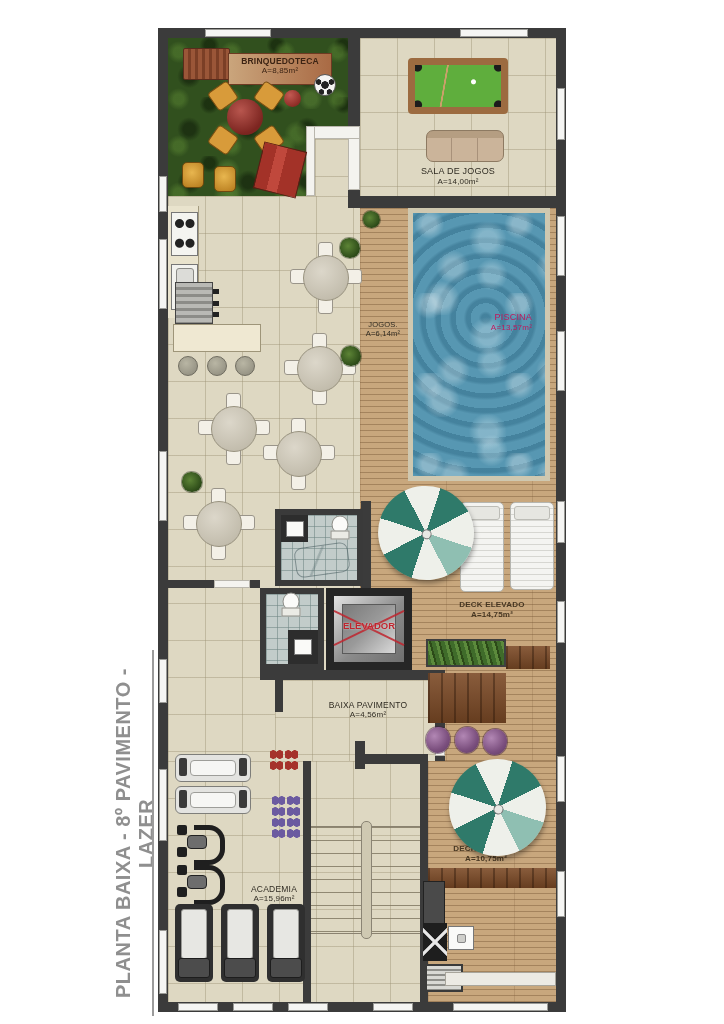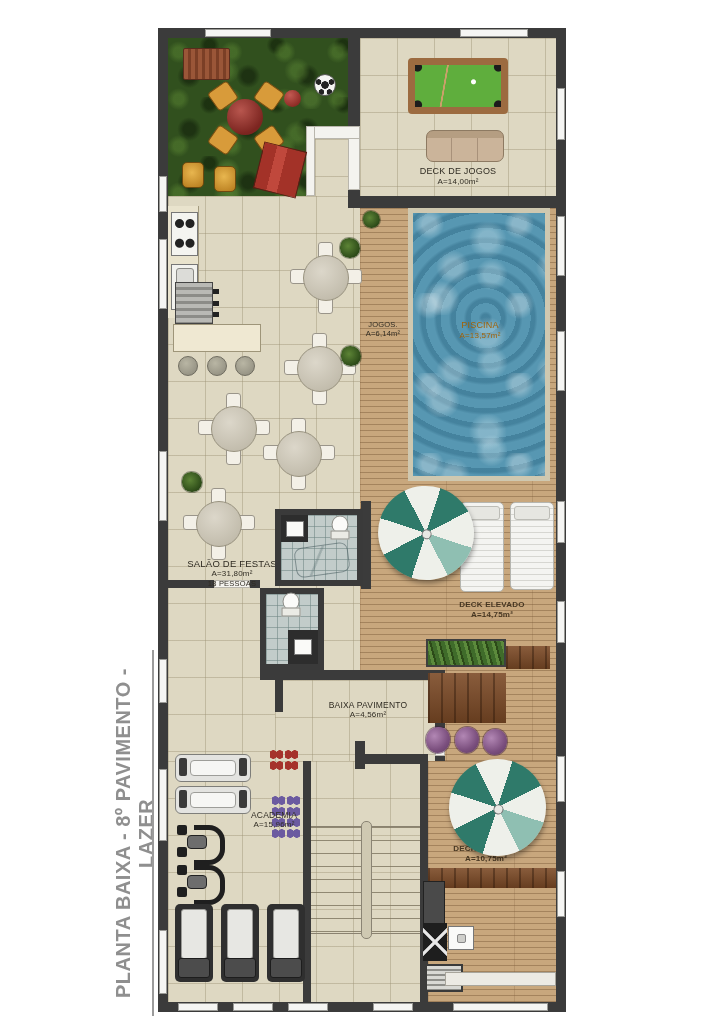--- a/index.html
+++ b/index.html
@@ -157,20 +157,25 @@
     <div class="win" style="left:399px;top:728px;width:8px;height:46px;"></div>
     <div class="win" style="left:399px;top:843px;width:8px;height:46px;"></div>
     <div class="win" style="left:20px;top:975px;width:40px;height:8px;"></div>
     <div class="win" style="left:75px;top:975px;width:40px;height:8px;"></div>
     <div class="win" style="left:130px;top:975px;width:40px;height:8px;"></div>
     <div class="win" style="left:215px;top:975px;width:40px;height:8px;"></div>
     <div class="win" style="left:295px;top:975px;width:95px;height:8px;"></div>
 
     <div class="abs" style="left:25px;top:20px;width:45px;height:30px;border:1px solid #5a2c1c;border-radius:2px;
          background:repeating-linear-gradient(to right,#9a5638 0 4px,#7b3f26 4px 7px);"></div>
+    <div class="abs rl" style="left:70px;top:25px;width:102px;height:28px;padding-top:2px;border:1px solid #6d3a22;
+         background:linear-gradient(to right,#caa57c,#a96a44);color:#3d2414;">
+      <div class="n" style="font-size:8.5px;font-weight:bold;">BRINQUEDOTECA</div>
+      <div class="a">A=8,85m²</div>
+    </div>
 
     <div class="abs" style="left:45px;top:55px;width:84px;height:70px;">
       <div class="abs" style="left:8px;top:2px;width:22px;height:20px;background:#d89b3a;border:1px solid #7a4e12;border-radius:4px;transform:rotate(-35deg);"></div>
       <div class="abs" style="left:54px;top:2px;width:22px;height:20px;background:#d89b3a;border:1px solid #7a4e12;border-radius:4px;transform:rotate(35deg);"></div>
       <div class="abs" style="left:8px;top:46px;width:22px;height:20px;background:#d89b3a;border:1px solid #7a4e12;border-radius:4px;transform:rotate(35deg);"></div>
       <div class="abs" style="left:54px;top:46px;width:22px;height:20px;background:#d89b3a;border:1px solid #7a4e12;border-radius:4px;transform:rotate(-35deg);"></div>
       <div class="abs" style="left:24px;top:16px;width:36px;height:36px;border-radius:50%;
            background:radial-gradient(circle at 38% 32%,#b8564e,#7c2520 70%);"></div>
     </div>
     <div class="abs" style="left:126px;top:62px;width:17px;height:17px;border-radius:50%;
@@ -192,30 +197,30 @@
            radial-gradient(circle at 97% 5%,#1c1c1c 0 4px,transparent 5px),
            radial-gradient(circle at 3% 95%,#1c1c1c 0 4px,transparent 5px),
            radial-gradient(circle at 97% 95%,#1c1c1c 0 4px,transparent 5px),
            radial-gradient(circle at 68% 40%,#fdfdfd 0 2px,transparent 3px),
            linear-gradient(100deg,transparent 34%,#caa06a 34.5%,#caa06a 36%,transparent 36.5%);"></div>
     <div class="abs" style="left:268px;top:102px;width:76px;height:30px;background:#cbb49a;border:1px solid #8d7a62;border-radius:7px;
          background-image:linear-gradient(to bottom,#b59e82 0 7px,transparent 7px),
            linear-gradient(to right,transparent 24px,#a8917a 24px,#a8917a 25px,transparent 25px),
            linear-gradient(to right,transparent 50px,#a8917a 50px,#a8917a 51px,transparent 51px);"></div>
     <div class="rl" style="left:238px;top:138px;width:124px;">
-      <div class="n">DECK DE JOGOS</div>
+      <div class="n">SALA DE JOGOS</div>
       <div class="a">A=14,00m²</div>
     </div>
 
     <div class="plant" style="left:205px;top:183px;width:17px;height:17px;"></div>
     <div class="rl" style="left:200px;top:292px;width:50px;">
       <div class="c">JOGOS.</div>
       <div class="c">A=6,14m²</div>
     </div>
-    <div class="rl" style="left:270px;top:292px;width:104px;color:#a16207;">
+    <div class="rl" style="left:270px;top:284px;width:104px;color:#be185d;text-align:right;">
       <div class="n">PISCINA</div>
       <div class="a">A=13,57m²</div>
     </div>
 
     <div class="abs" style="left:10px;top:178px;width:30px;height:112px;background:#e9e3cd;border-right:1px solid #a39a7e;"></div>
     <div class="abs" style="left:13px;top:184px;width:25px;height:42px;background:#f4f4f0;border:1px solid #777;
          background-image:radial-gradient(circle at 30% 25%,#222 0 4px,transparent 5px),
            radial-gradient(circle at 72% 25%,#222 0 4px,transparent 5px),
            radial-gradient(circle at 30% 72%,#222 0 4px,transparent 5px),
            radial-gradient(circle at 72% 72%,#222 0 4px,transparent 5px);"></div>
@@ -266,25 +271,20 @@
       <div class="chair" style="left:28px;top:0;"></div>
       <div class="chair" style="left:28px;top:54px;"></div>
       <div class="chair" style="left:0;top:27px;width:16px;height:13px;"></div>
       <div class="chair" style="left:54px;top:27px;width:16px;height:13px;"></div>
       <div class="tblc" style="left:13px;top:13px;"></div>
     </div>
     <div class="plant" style="left:182px;top:210px;"></div>
     <div class="plant" style="left:183px;top:318px;"></div>
     <div class="plant" style="left:24px;top:444px;"></div>
 
-    <div class="rl" style="left:16px;top:530px;width:116px;">
-      <div class="n" style="font-size:9.5px;">SALÃO DE FESTAS</div>
-      <div class="a">A=31,80m²</div>
-      <div class="c">18 PESSOAS</div>
-    </div>
 
     <div class="bathtile" style="left:117px;top:481px;width:88px;height:77px;">
       <div class="sinkbox" style="left:0;top:0;width:27px;height:27px;">
         <div class="b"></div>
       </div>
       <div class="toilet" style="right:4px;top:4px;transform:rotate(90deg);">
         <div class="bowl"></div>
         <div class="tank"></div>
       </div>
       <div class="abs" style="left:14px;top:30px;width:52px;height:28px;border:1px solid rgba(70,90,92,.55);border-radius:8px;transform:rotate(-8deg);
@@ -293,20 +293,28 @@
     <div class="bathtile" style="left:102px;top:560px;width:64px;height:82px;">
       <div class="toilet" style="left:14px;top:2px;transform:rotate(90deg);">
         <div class="bowl"></div>
         <div class="tank"></div>
       </div>
       <div class="sinkbox" style="left:22px;top:36px;width:30px;height:34px;">
         <div class="b"></div>
       </div>
     </div>
 
+    <div class="abs" style="left:168px;top:560px;width:86px;height:82px;box-sizing:border-box;border:8px solid #262626;
+         background:linear-gradient(135deg,#e3e3e3,#8b8b8b 55%,#6f6f6f);">
+      <div class="abs" style="left:8px;top:8px;right:8px;bottom:8px;border:1px solid #5a5a5a;
+           background:linear-gradient(315deg,#d9d9d9,#9a9a9a 50%,#7a7a7a);"></div>
+      <div class="abs" style="left:-4px;top:31px;width:78px;height:2px;background:rgba(192,37,46,.85);transform:rotate(26deg);"></div>
+      <div class="abs" style="left:-4px;top:31px;width:78px;height:2px;background:rgba(192,37,46,.85);transform:rotate(-26deg);"></div>
+      <div class="abs" style="left:0;top:24px;width:70px;text-align:center;font-size:9.5px;font-weight:bold;color:#c0252e;text-shadow:0 0 2px rgba(255,255,255,.6);">ELEVADOR</div>
+    </div>
 
     <div class="lounger" style="left:302px;top:474px;width:42px;height:88px;">
         <div class="pil"></div>
       </div>
     <div class="lounger" style="left:352px;top:474px;width:42px;height:86px;">
         <div class="pil"></div>
       </div>
     <div class="rl deckl" style="left:278px;top:572px;width:112px;">
       <div class="a">DECK ELEVADO</div>
       <div class="a">A=14,75m²</div>
@@ -355,21 +363,21 @@
         <div class="w1"></div>
       <div class="w2"></div>
         <div class="seat"></div>
     </div>
     <div class="machine" style="left:17px;top:835px;">
       <div class="arm"></div>
         <div class="w1"></div>
       <div class="w2"></div>
         <div class="seat"></div>
     </div>
-    <div class="rl" style="left:72px;top:782px;width:88px;">
+    <div class="rl" style="left:72px;top:856px;width:88px;">
       <div class="n" style="font-size:8.5px;">ACADEMIA</div>
       <div class="a">A=15,96m²</div>
     </div>
     <div class="tread" style="left:17px;top:876px;">
       <div class="belt"></div>
         <div class="con"></div>
     </div>
     <div class="tread" style="left:63px;top:876px;">
       <div class="belt"></div>
         <div class="con"></div>

